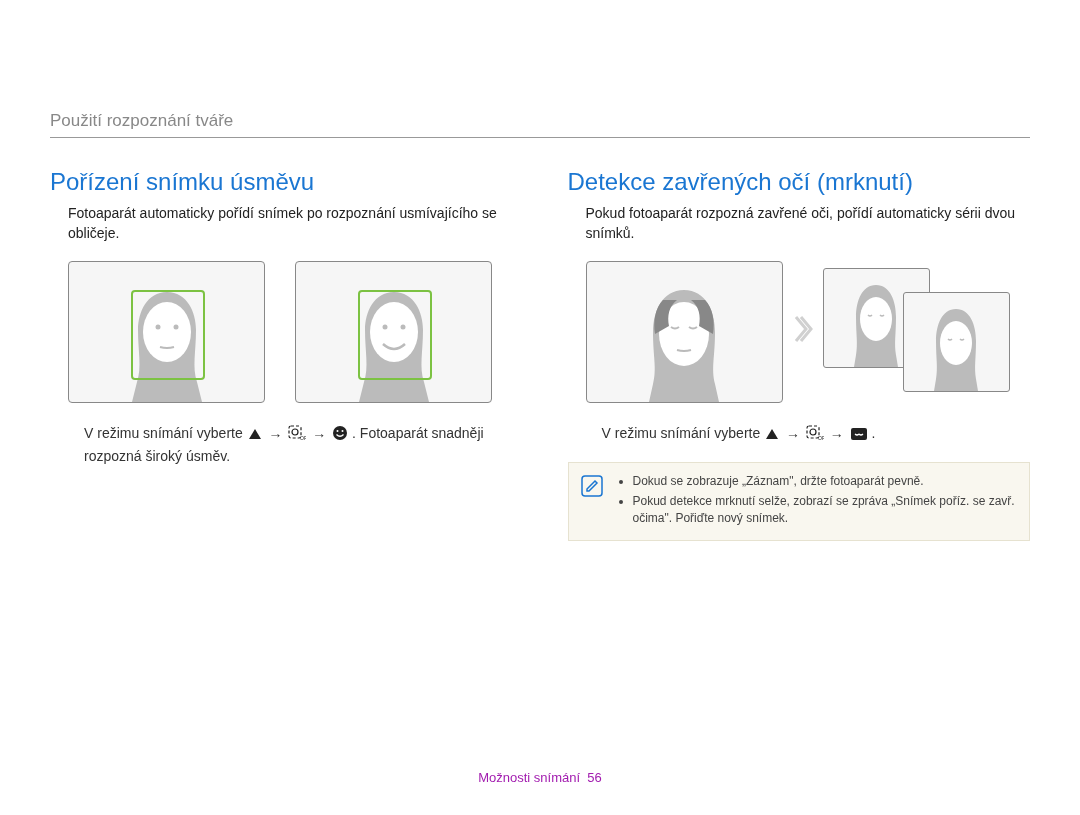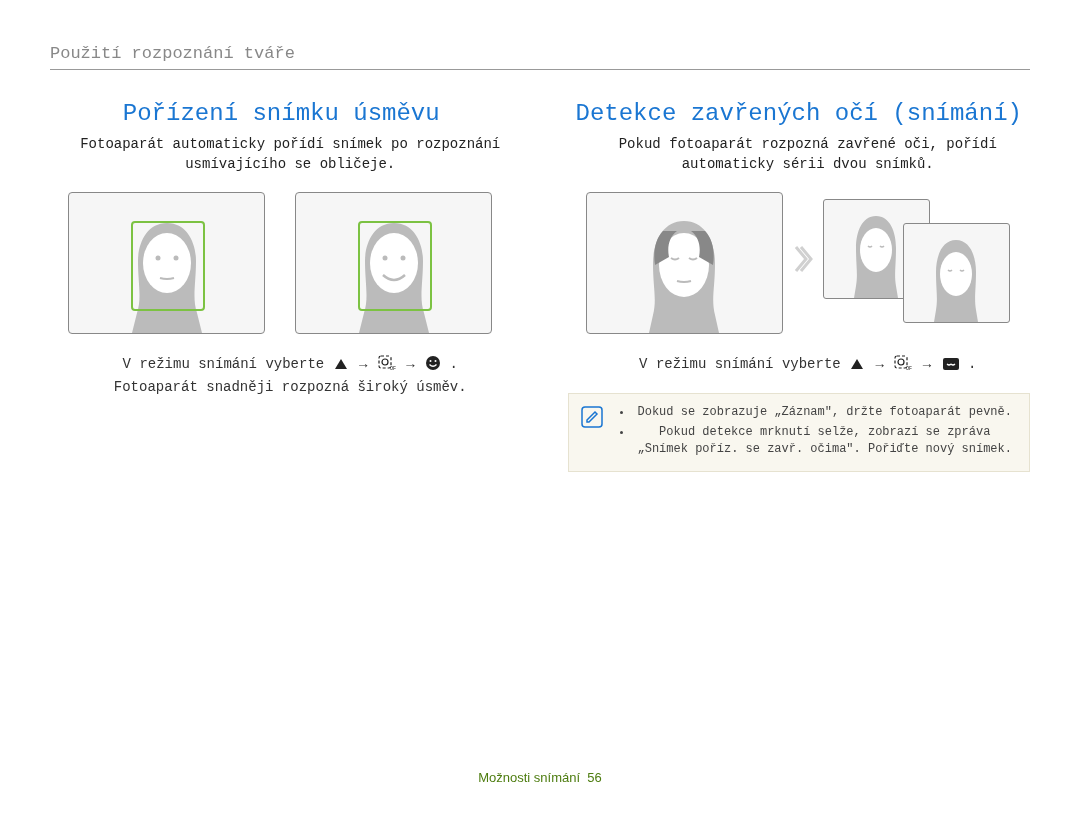--- a/index.html
+++ b/index.html
@@ -6,34 +6,32 @@
     margin: 0;
     font-family: Arial, Helvetica, sans-serif;
     color: #333;
     background: #fff;
     width: 1080px;
     height: 815px;
     box-sizing: border-box;
     position: relative;
   }
   .page {
-    padding: 44px 50px 0 50px;
-    font-family: Liberation Mono, monospace;
+    padding: 111px 50px 0 50px;
   }
   .breadcrumb {
     font-size: 17px;
     color: #888;
     border-bottom: 1px solid #999;
     padding-bottom: 6px;
     margin-bottom: 30px;
   }
   .two-col {
     display: flex;
     gap: 55px;
-    text-align: center;
   }
   .col {
     flex: 1 1 50%;
   }
   h2.section-title {
     color: #1a76d2;
     font-weight: 400;
     font-size: 24px;
     margin: 0 0 8px 0;
   }
@@ -97,21 +95,21 @@
     padding-left: 16px;
     line-height: 1.45;
   }
   .note-list li { margin-bottom: 2px; }
   .footer {
     position: absolute;
     left: 0; right: 0;
     bottom: 30px;
     text-align: center;
     font-size: 13px;
-    color: #4d7c0f;
+    color: #a21caf;
   }
   .icon-inline {
     display: inline-block;
     vertical-align: -3px;
   }
   
   .blink-row {
     display: flex;
     align-items: center;
     gap: 10px;
@@ -201,21 +199,21 @@
               <circle cx="5.5" cy="6" r="1" fill="#fff"></circle>
               <circle cx="10.5" cy="6" r="1" fill="#fff"></circle>
               <path d="M4.5 9.5 Q8 13 11.5 9.5" stroke="#fff" stroke-width="1.4" fill="none"></path>
             </svg>
         </span>
         <span>. Fotoaparát snadněji rozpozná široký úsměv.</span>
       </p>
     </div>
 
     <div class="col">
-      <h2 class="section-title">Detekce zavřených očí (snímání)</h2>
+      <h2 class="section-title">Detekce zavřených očí (mrknutí)</h2>
       <p class="desc">Pokud fotoaparát rozpozná zavřené oči, pořídí automaticky sérii dvou snímků.</p>
 
       <div class="blink-row">
         <div class="blink-big">
           <svg width="130" height="130" viewBox="0 0 130 130">
             <path d="M65 18 C43 18 34 40 34 60 C34 85 38 96 34 112 L30 130 L100 130 L96 112 C92 96 96 85 96 60 C96 40 87 18 65 18 Z" fill="#bbb"></path>
             <ellipse cx="65" cy="62" rx="25" ry="32" fill="#fff"></ellipse>
             <path d="M52 55 Q56 58 60 55" stroke="#bbb" stroke-width="2" fill="none"></path>
             <path d="M70 55 Q74 58 78 55" stroke="#bbb" stroke-width="2" fill="none"></path>
             <path d="M58 78 Q65 80 72 78" stroke="#bbb" stroke-width="2" fill="none"></path>

